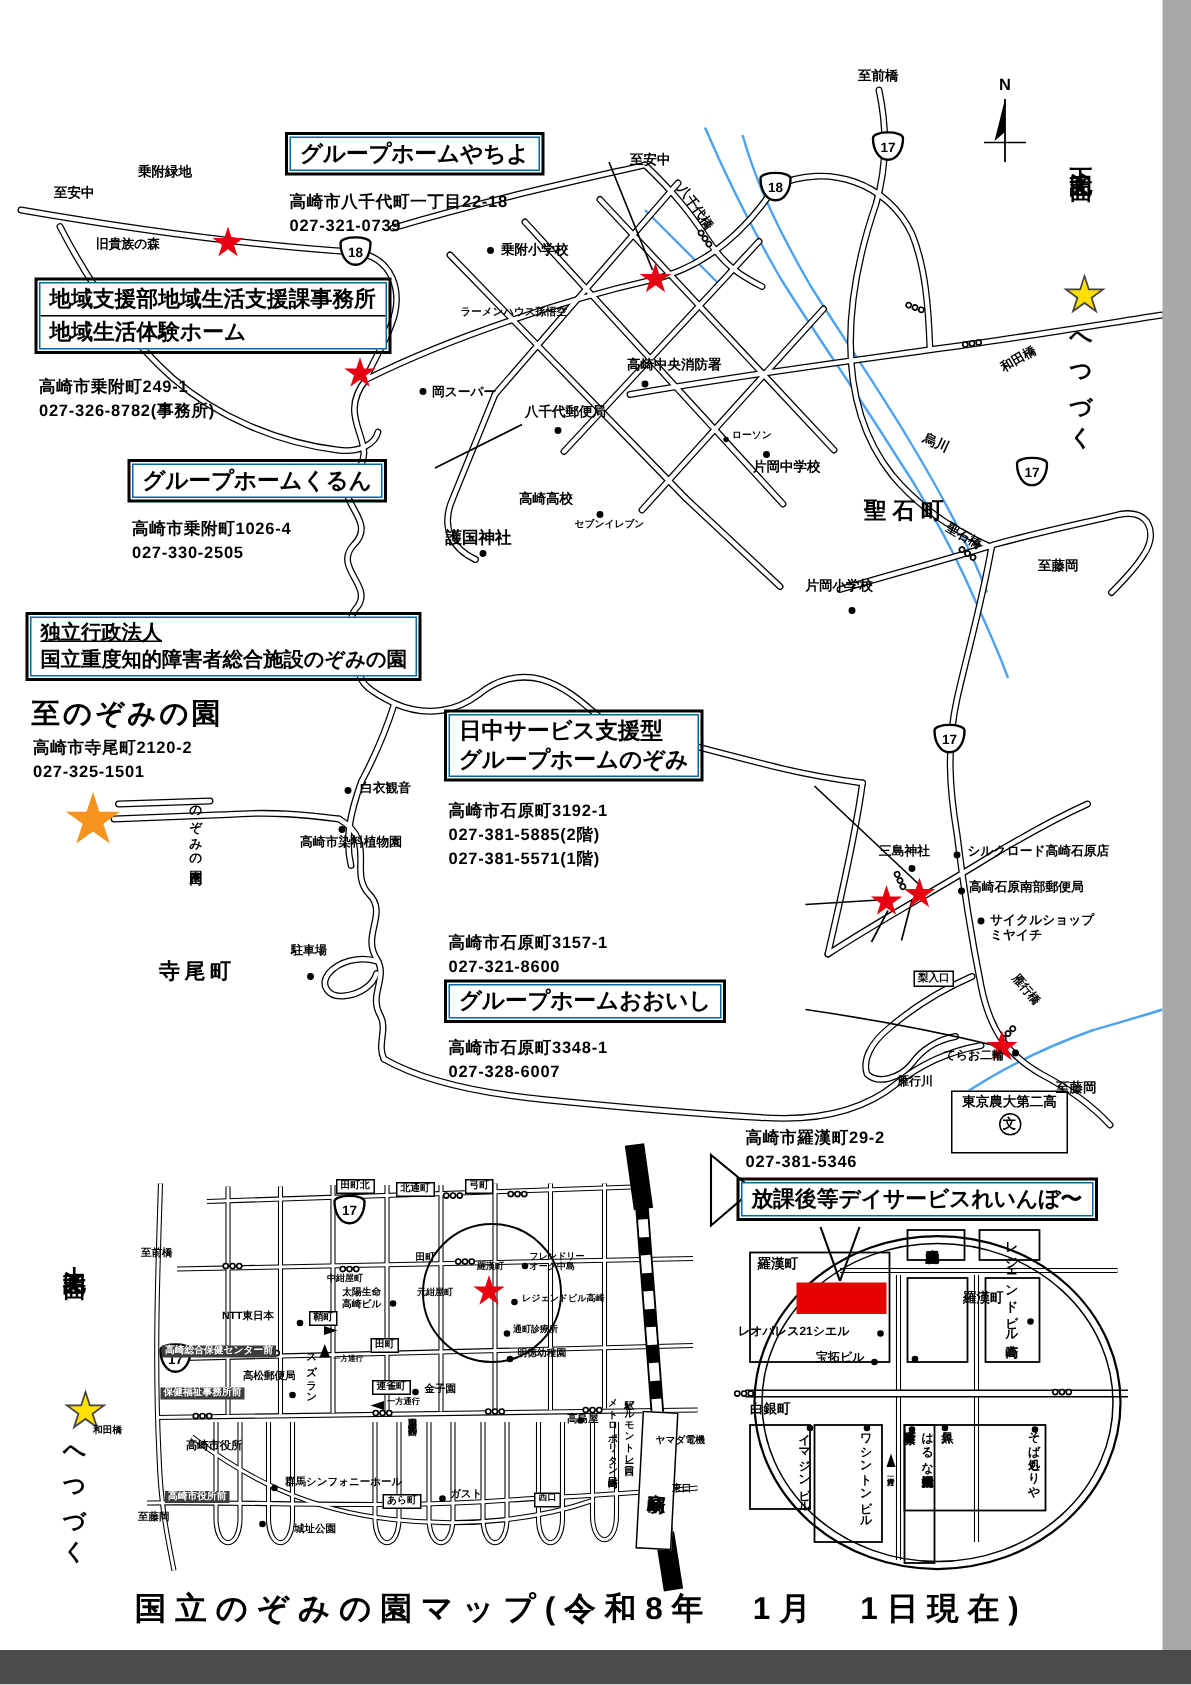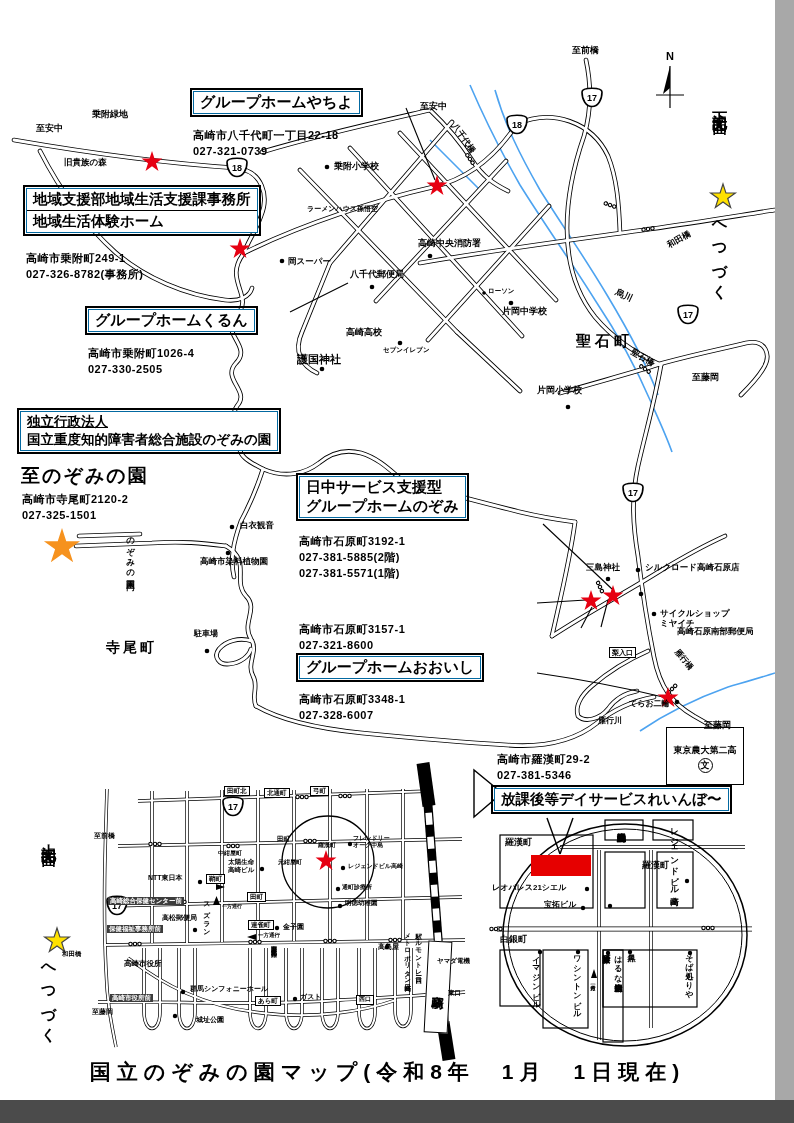--- a/index.html
+++ b/index.html
@@ -14,22 +14,22 @@
   .inv{background:#3c3c3c;color:#fff;padding:0 2px;line-height:1.3;white-space:nowrap;border:none;}
   .fbox{position:absolute;border:1px solid #0369a1;outline:2px solid #000;outline-offset:1px;background:#fff;
         font-weight:bold;z-index:4;white-space:nowrap;}
   .fbox .ln{padding:1px 6px;}
   .fbox .ln + .ln{border-top:1px solid #000;}
   .addr{position:absolute;font-weight:bold;font-size:11px;line-height:1.45;letter-spacing:.5px;
         white-space:pre-line;z-index:3;}
   .big-dir{position:absolute;font-weight:bold;font-size:19px;letter-spacing:2px;z-index:3;}
   .title{position:absolute;left:0;top:1058px;width:775px;text-align:center;font-size:21px;
          font-weight:bold;letter-spacing:6px;z-index:3;}
-  .nodai{position:absolute;left:666px;top:727px;width:76px;height:40px;border:1.5px solid #000;
-         background:#fff;z-index:3;display:flex;flex-direction:column;align-items:center;padding-top:16px;}
+  .nodai{position:absolute;left:634px;top:727px;width:76px;height:40px;border:1.5px solid #000;
+         background:#fff;z-index:3;display:flex;flex-direction:column;align-items:center;padding-top:0;}
   .nodai .nm{font-size:9px;font-weight:bold;}
   .school-circle{width:13px;height:13px;border:1px solid #000;border-radius:50%;display:flex;
          align-items:center;justify-content:center;font-size:9px;font-weight:bold;margin-top:1px;}
   .station{position:absolute;left:426px;top:941px;width:22px;height:90px;border:1.5px solid #000;
          background:#fff;display:flex;align-items:center;justify-content:center;z-index:3;transform:rotate(3deg);}
 </style>
 </head>
 <body>
 
 <div class="frame">
@@ -462,21 +462,21 @@
 <span class="lbl" style="left:630px;top:352px;font-size:8.5px;transform:rotate(30deg);">聖石橋</span>
 <span class="lbl" style="left:692px;top:372px;font-size:9px;">至藤岡</span>
 <span class="lbl" style="left:704px;top:720px;font-size:9px;">至藤岡</span>
 <span class="lbl" style="left:240px;top:520px;font-size:8.5px;">白衣観音</span>
 <span class="lbl" style="left:200px;top:556px;font-size:8.5px;">高崎市染料植物園</span>
 <span class="lbl v" style="left:126px;top:531px;font-size:8.5px;">のぞみの園正門</span>
 <span class="lbl" style="left:194px;top:629px;font-size:8px;">駐車場</span>
 <span class="lbl" style="left:106px;top:639px;font-size:14px;letter-spacing:3px;">寺尾町</span>
 <span class="lbl" style="left:586px;top:562px;font-size:8.5px;">三島神社</span>
 <span class="lbl" style="left:645px;top:562px;font-size:8.5px;">シルクロード高崎石原店</span>
-<span class="lbl" style="left:677px;top:586px;font-size:8.5px;margin-top:40px;">高崎石原南部郵便局</span>
+<span class="lbl" style="left:646px;top:586px;font-size:8.5px;">高崎石原南部郵便局</span>
 <span class="lbl" style="left:660px;top:608px;font-size:8.5px;">サイクルショップ
  ミヤイチ</span>
 <span class="lbl boxed" style="left:609px;top:647px;font-size:7px;">梨入口</span>
 <span class="lbl" style="left:629px;top:699px;font-size:8px;">てらお二輪</span>
 <span class="lbl" style="left:598px;top:716px;font-size:8px;">雁行川</span>
 <span class="lbl" style="left:672px;top:655px;font-size:8px;transform:rotate(50deg);">雁行橋</span>
 
 <span class="lbl v" style="left:711px;top:100px;font-size:15px;letter-spacing:3px;">下記図面</span>
 <span class="lbl v" style="left:711px;top:213px;font-size:15px;letter-spacing:3px;">へつづく</span>
 <span class="lbl v" style="left:40px;top:832px;font-size:15px;letter-spacing:3px;">上記図面</span>

